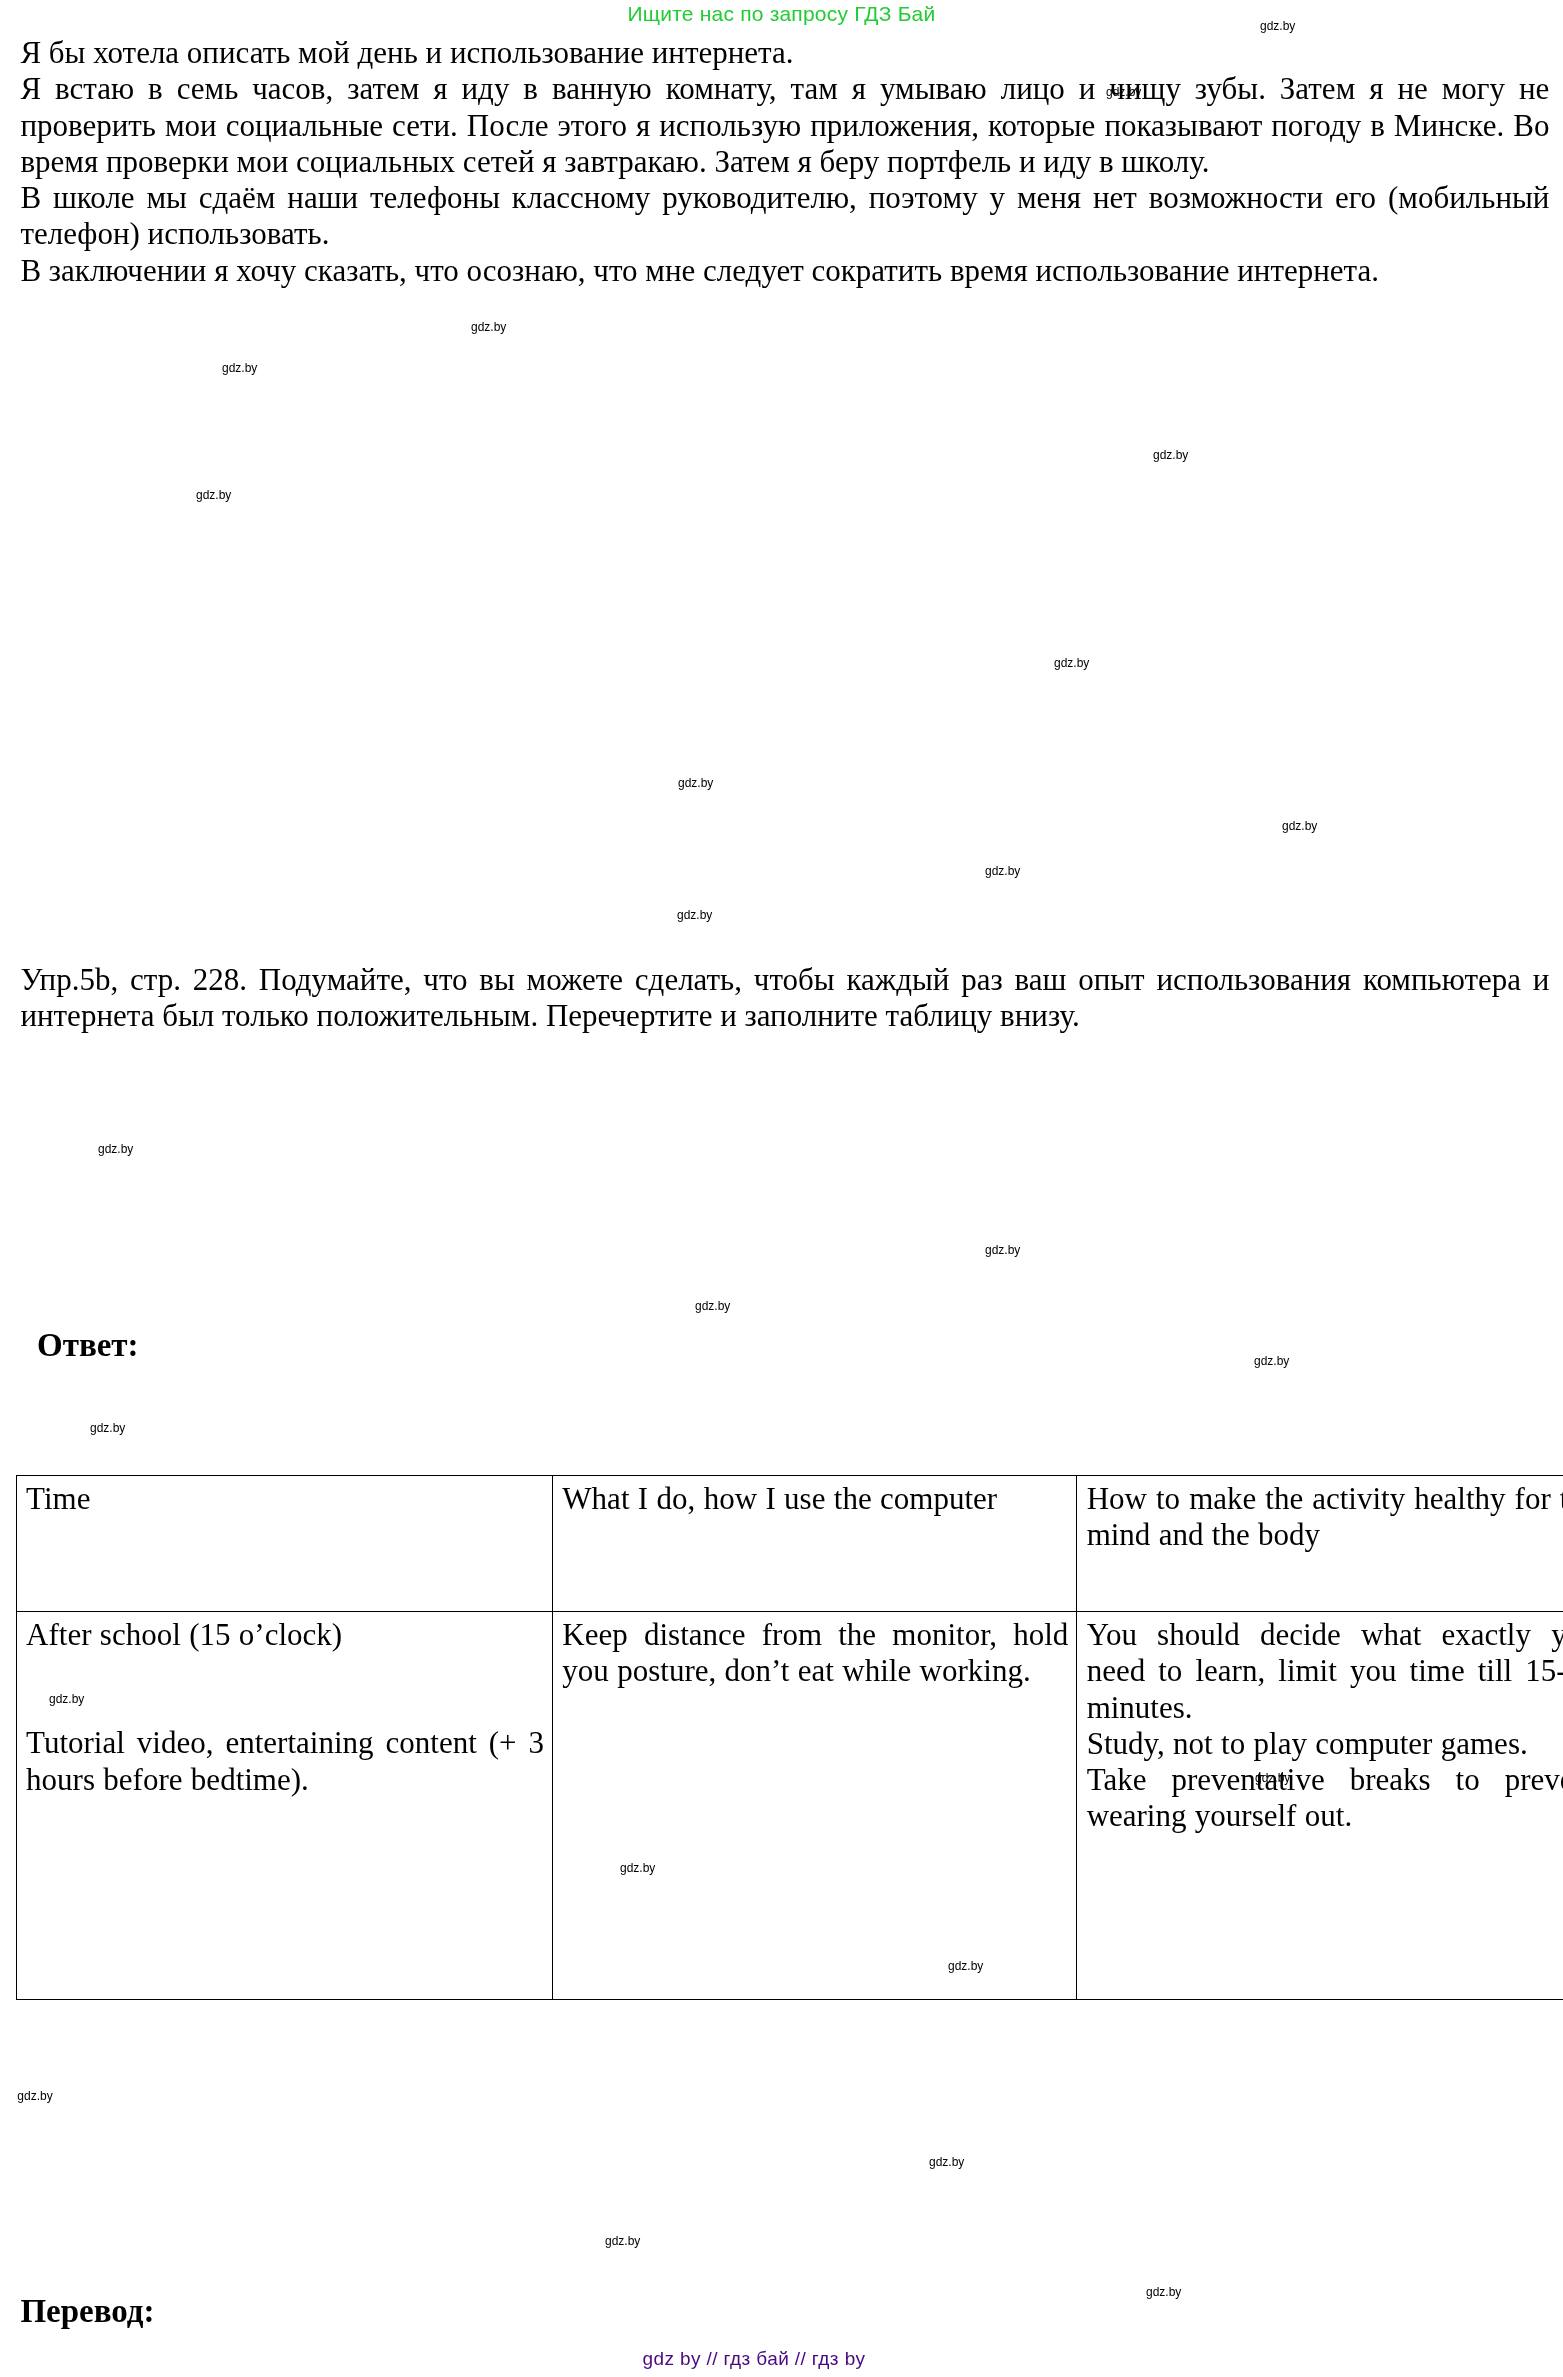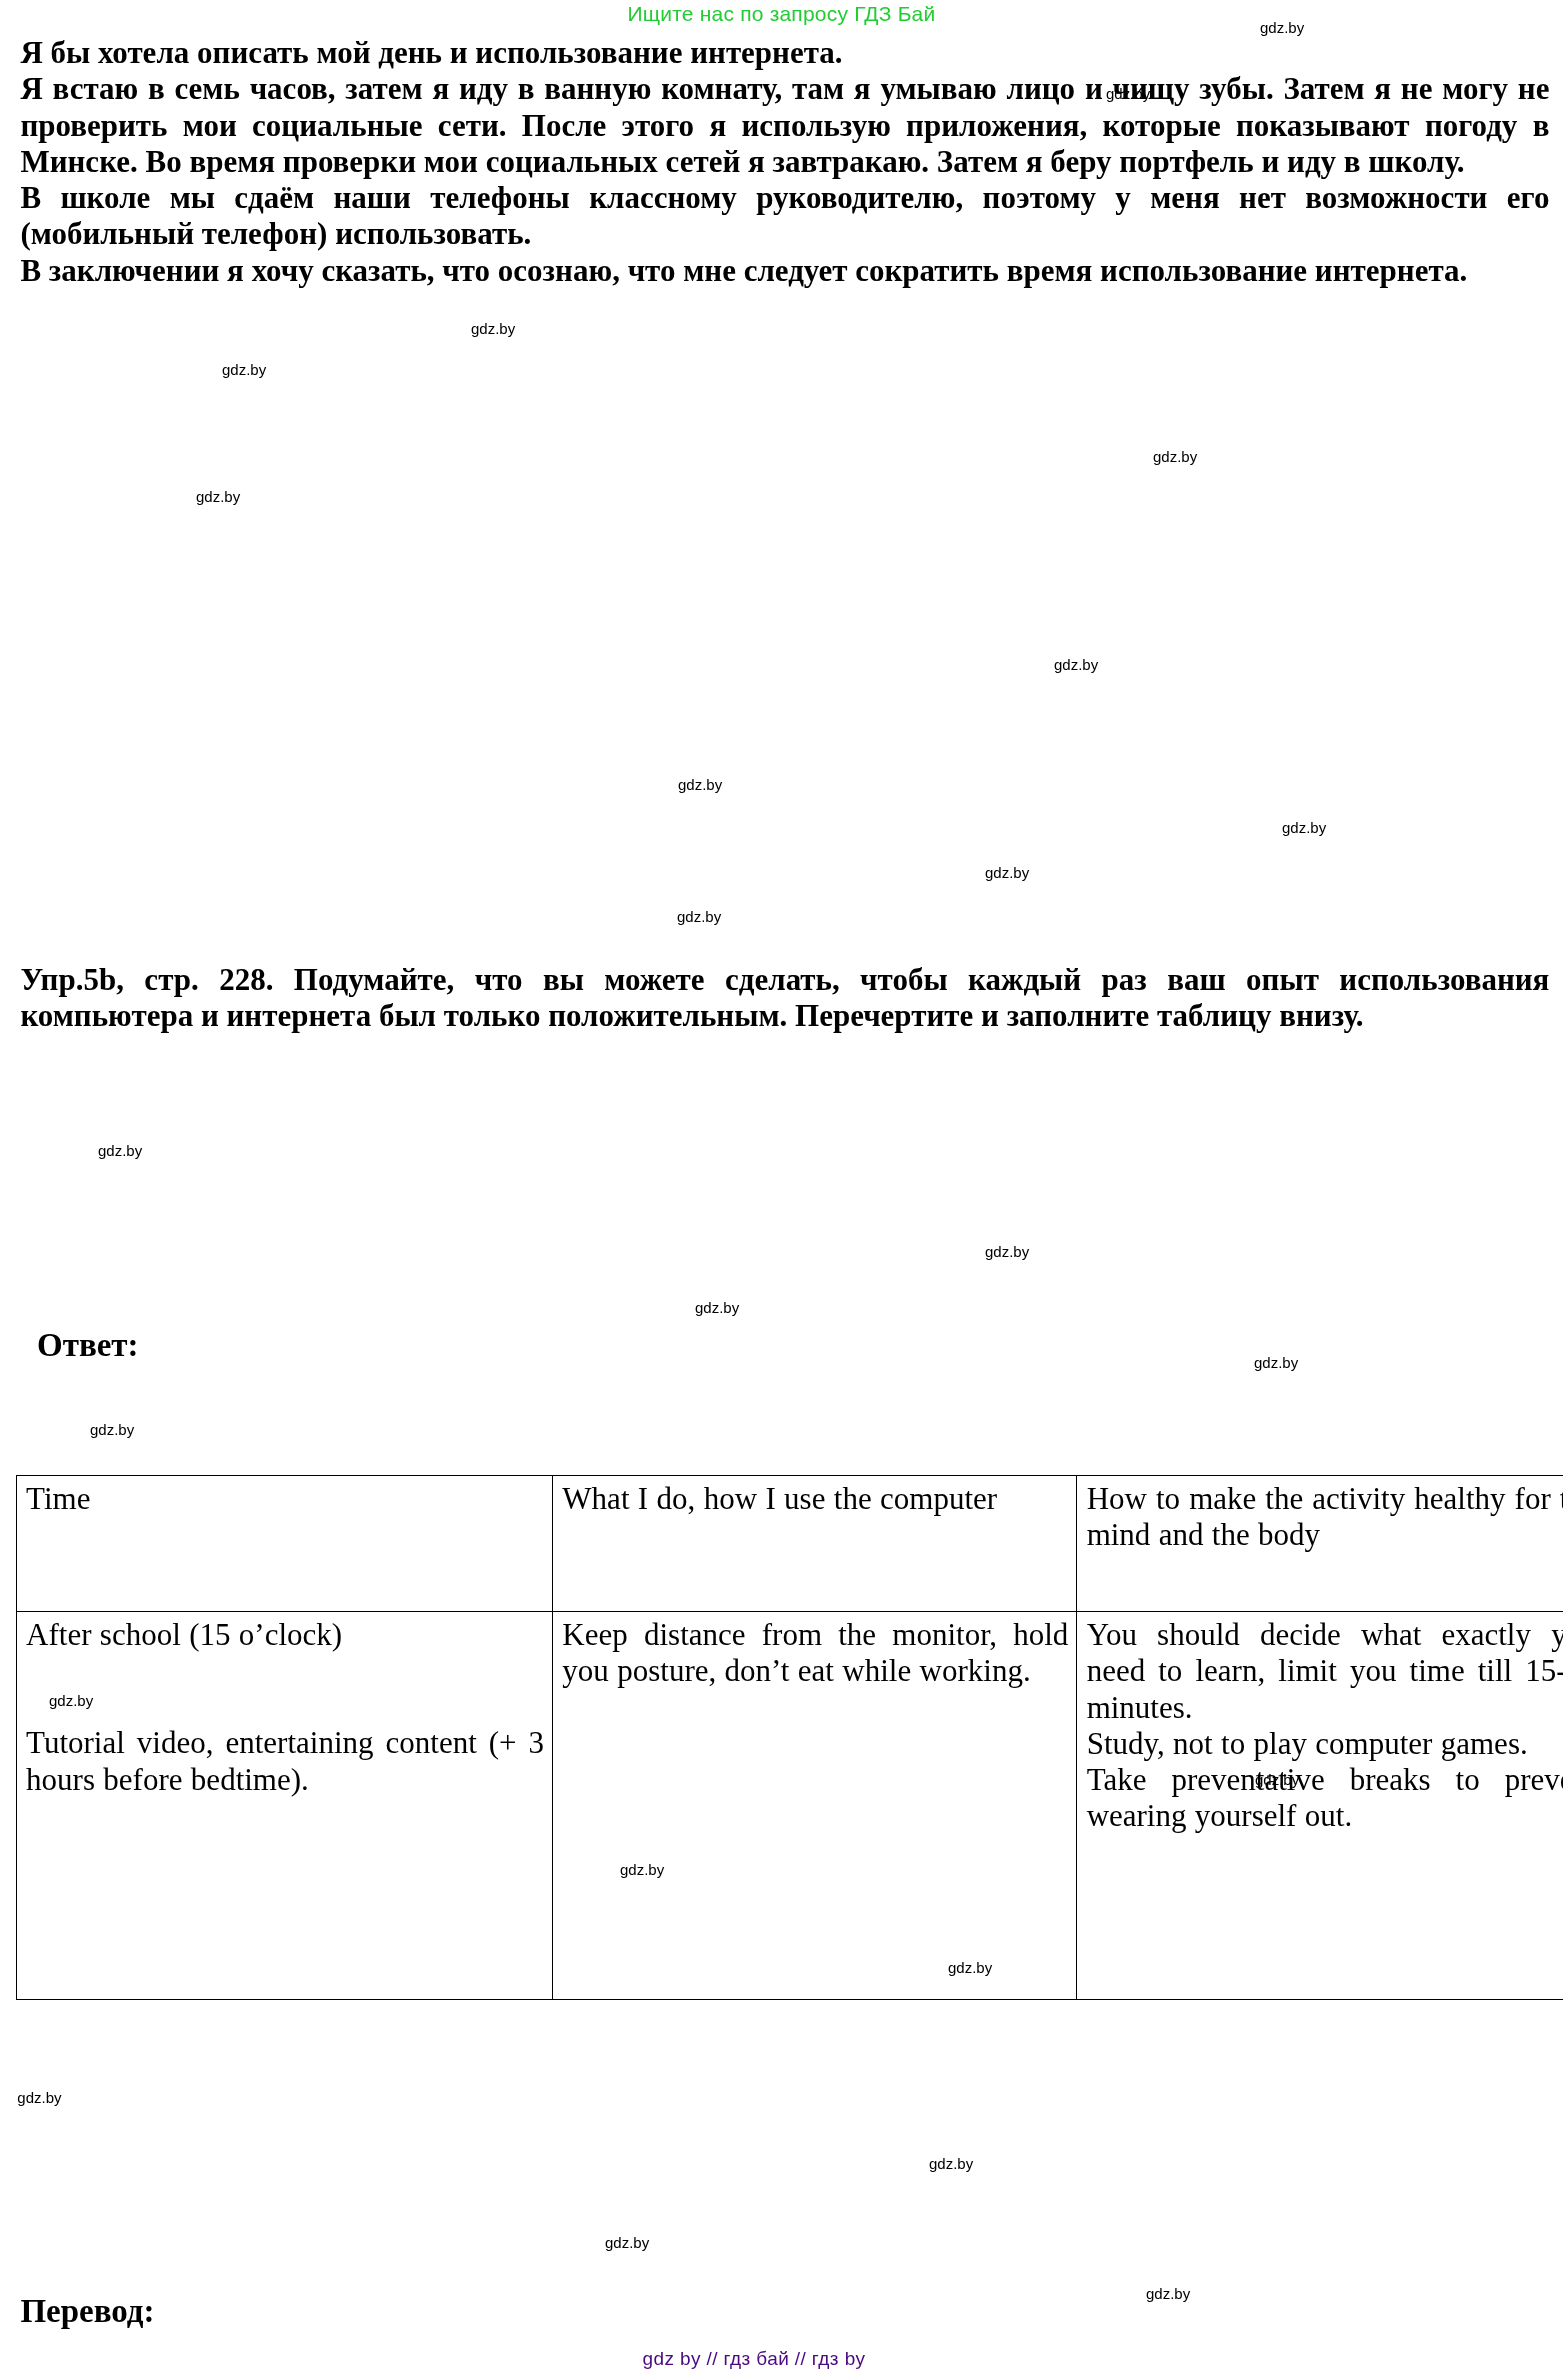--- a/index.html
+++ b/index.html
@@ -39,21 +39,20 @@
     left: 20.4px;
     width: 1529px;
     font-size: 31px;
     line-height: 1.17;
     text-align: justify;
     text-justify: inter-word;
   }
   .prose p {
     margin: 0 0 0 0;
     text-indent: 0;
-    font-weight: bold;
   }
   .p-justify { text-align: justify; }
   .p-left { text-align: left; }
 
   #block-essay { top: 35px; }
   #block-task  { top: 962px; }
 
   .answer-label {
     position: absolute;
     left: 37px;
@@ -109,21 +108,21 @@
     font-family: Liberation Sans, sans-serif;
     font-size: 19px;
     color: #4b0a82;
     letter-spacing: 0.4px;
   }
 
   
   .wm {
     position: absolute;
     font-family: "Liberation Sans", "DejaVu Sans", sans-serif;
-    font-size: 15px;
+    font-size: 12px;
     color: #000000;
     white-space: nowrap;
     pointer-events: none;
   }
 </style>
 </head>
 <body>
 
 <div class="page">
 

